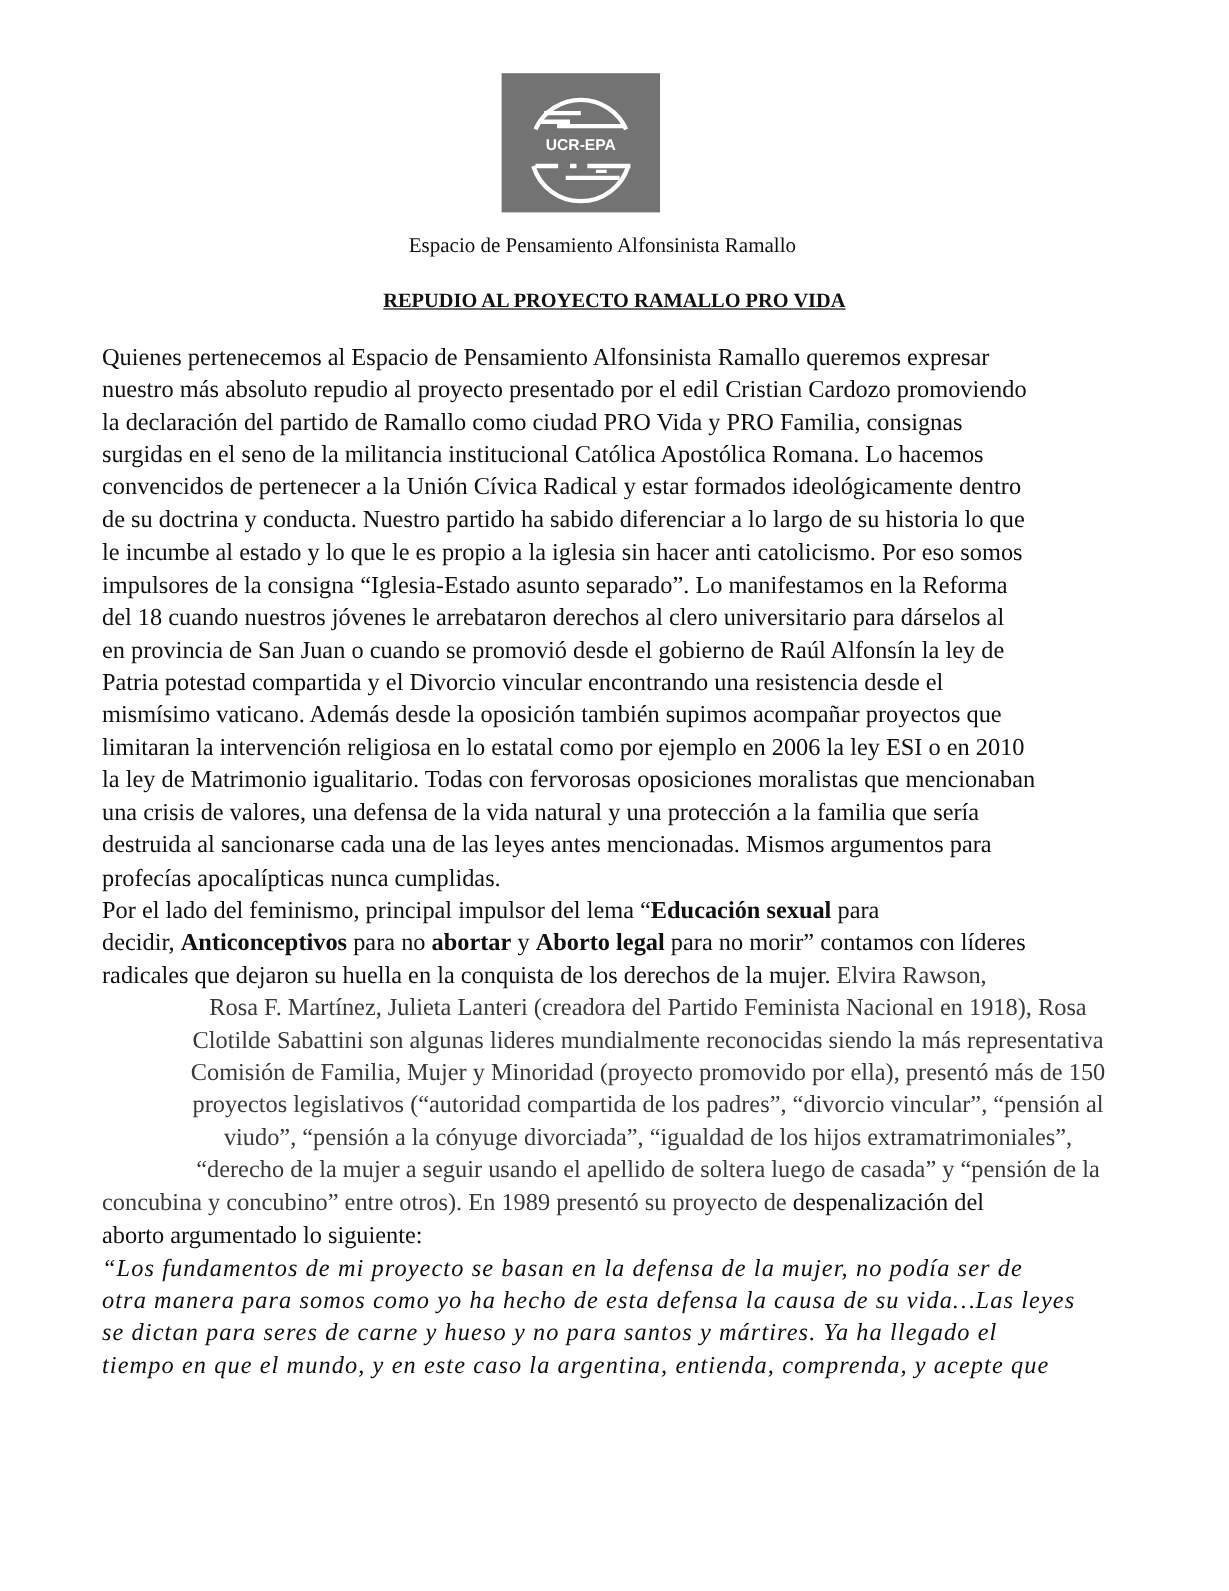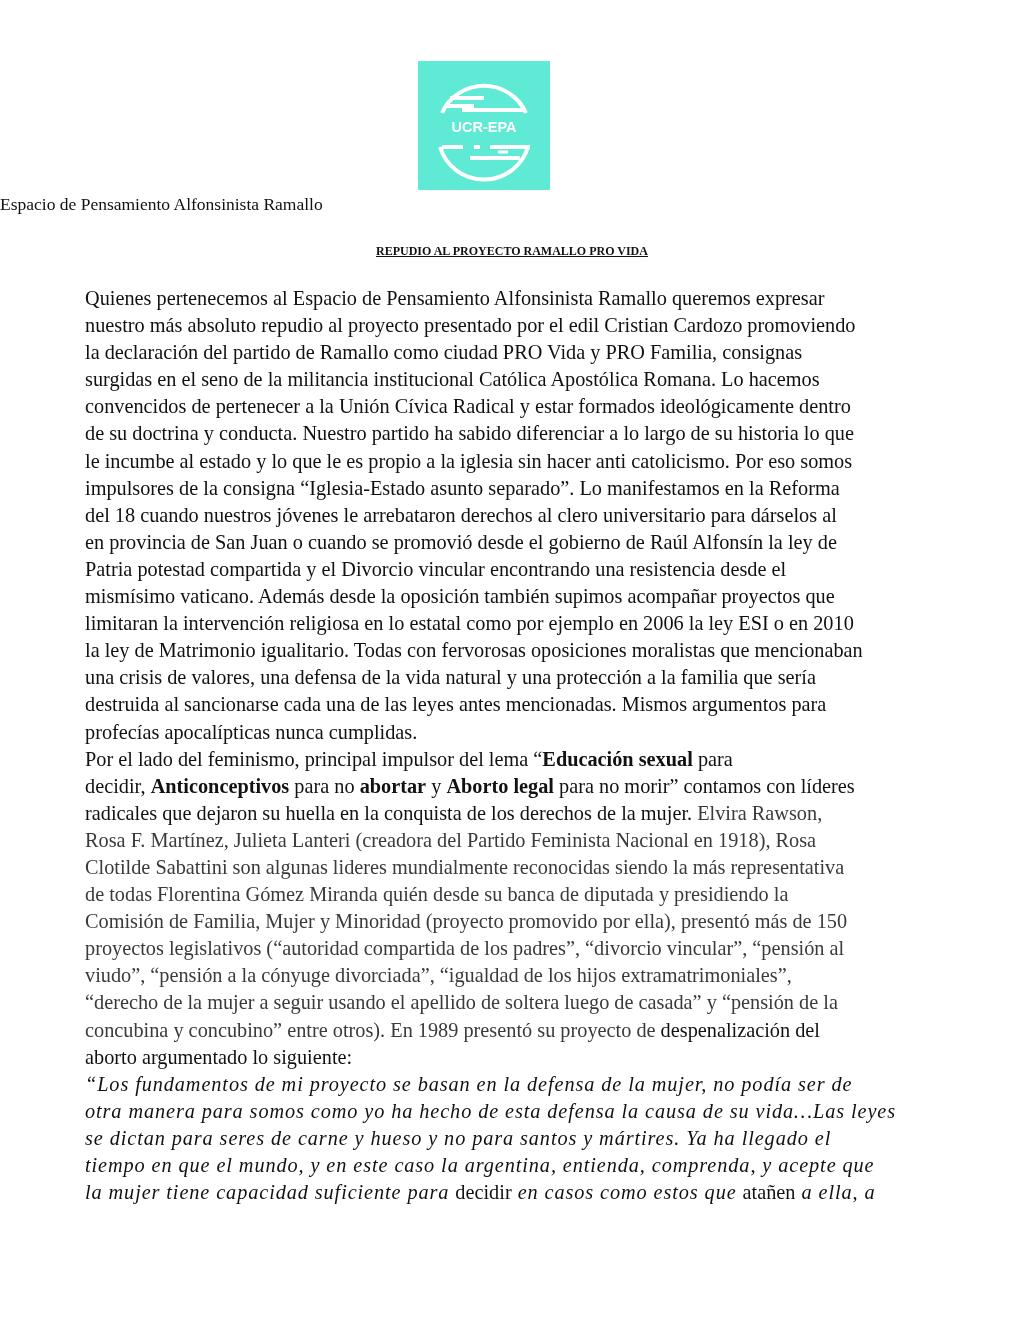--- a/index.html
+++ b/index.html
@@ -9,58 +9,59 @@
     position: relative;
     overflow: hidden;
     font-family: "Liberation Serif", "DejaVu Serif", serif;
     color: #111111;
   }
   .logo {
     position: absolute;
     left: 418px;
     top: 61px;
     width: 132px;
-    height: 129px;
-    background: #5eead4;
+    height: 116px;
+    background: #737373;
   }
   .logo svg { display: block; width: 100%; height: 100%; }
   .org-name {
     position: absolute;
     left: 0;
     width: 980px;
     top: 193px;
+    text-align: center;
     font-size: 17.5px;
     line-height: 22px;
     color: #111;
-    padding-left: 0;
+    padding-left: 12px;
   }
   .title {
     position: absolute;
     left: 0;
     width: 1024px;
     top: 240px;
     text-align: center;
-    font-size: 12px;
+    font-size: 17px;
     font-weight: bold;
     text-decoration: underline;
     line-height: 22px;
     color: #111;
   }
   .body-text {
     position: absolute;
     left: 61px;
     top: 285px;
     width: 910px;
     font-size: 20.3px;
     line-height: 27.1px;
     color: #111;
     margin-left: 24px;
   }
   .line { white-space: nowrap; display: block; height: 27.1px; }
-  .grey { color: #3a3a3a; }
+  .grey { color: #3a3a3a; text-align: center; }
   .b { font-weight: bold; text-align: center; }
   .quote {
     font-style: italic;
     letter-spacing: 0.9px;
   }
   .quote .upright { font-style: normal; letter-spacing: 0; }
 </style>
 </head>
 <body>
 
@@ -106,26 +107,24 @@
   <span class="line">la ley de Matrimonio igualitario. Todas con fervorosas oposiciones moralistas que mencionaban</span>
   <span class="line">una crisis de valores, una defensa de la vida natural y una protección a la familia que sería</span>
   <span class="line">destruida al sancionarse cada una de las leyes antes mencionadas. Mismos argumentos para</span>
   <span class="line">profecías apocalípticas nunca cumplidas.</span>
 
   <span class="line"><span>Por el lado del feminismo, principal impulsor del lema “</span><span class="b">Educación sexual</span><span> para</span></span>
   <span class="line"><span>decidir, </span><span class="b">Anticonceptivos</span><span> para no </span><span class="b">abortar</span><span> y </span><span class="b">Aborto legal</span><span> para no morir” contamos con líderes</span></span>
   <span class="line"><span>radicales que dejaron su huella en la conquista de los derechos de la mujer.</span><span class="grey"> Elvira Rawson,</span></span>
   <span class="line grey">Rosa F. Martínez, Julieta Lanteri (creadora del Partido Feminista Nacional en 1918), Rosa</span>
   <span class="line grey">Clotilde Sabattini son algunas lideres mundialmente reconocidas siendo la más representativa</span>
-  <span class="line grey">de todas Florentina Gómez Miranda quién desde su banca de diputada y presidiendo la</span>
   <span class="line grey">Comisión de Familia, Mujer y Minoridad (proyecto promovido por ella), presentó más de 150</span>
   <span class="line grey">proyectos legislativos (“autoridad compartida de los padres”, “divorcio vincular”, “pensión al</span>
   <span class="line grey">viudo”, “pensión a la cónyuge divorciada”, “igualdad de los hijos extramatrimoniales”,</span>
   <span class="line grey">“derecho de la mujer a seguir usando el apellido de soltera luego de casada” y “pensión de la</span>
   <span class="line"><span class="grey">concubina y concubino” entre otros). En 1989 presentó su proyecto de</span><span> despenalización del</span></span>
   <span class="line">aborto argumentado lo siguiente:</span>
 
   <span class="line quote"> “Los fundamentos de mi proyecto se basan en la defensa de la mujer, no podía ser de</span>
   <span class="line quote">otra manera para somos como yo ha hecho de esta defensa la causa de su vida…Las leyes</span>
   <span class="line quote">se dictan para seres de carne y hueso y no para santos y mártires. Ya ha llegado el</span>
   <span class="line quote">tiempo en que el mundo, y en este caso la argentina, entienda, comprenda, y acepte que</span>
-  <span class="line quote"><span>la mujer tiene capacidad suficiente para </span><span class="upright">decidir</span><span> en casos como estos que </span><span class="upright">atañen</span><span> a ella, a</span></span>
 </div>
 
 </body></html>

